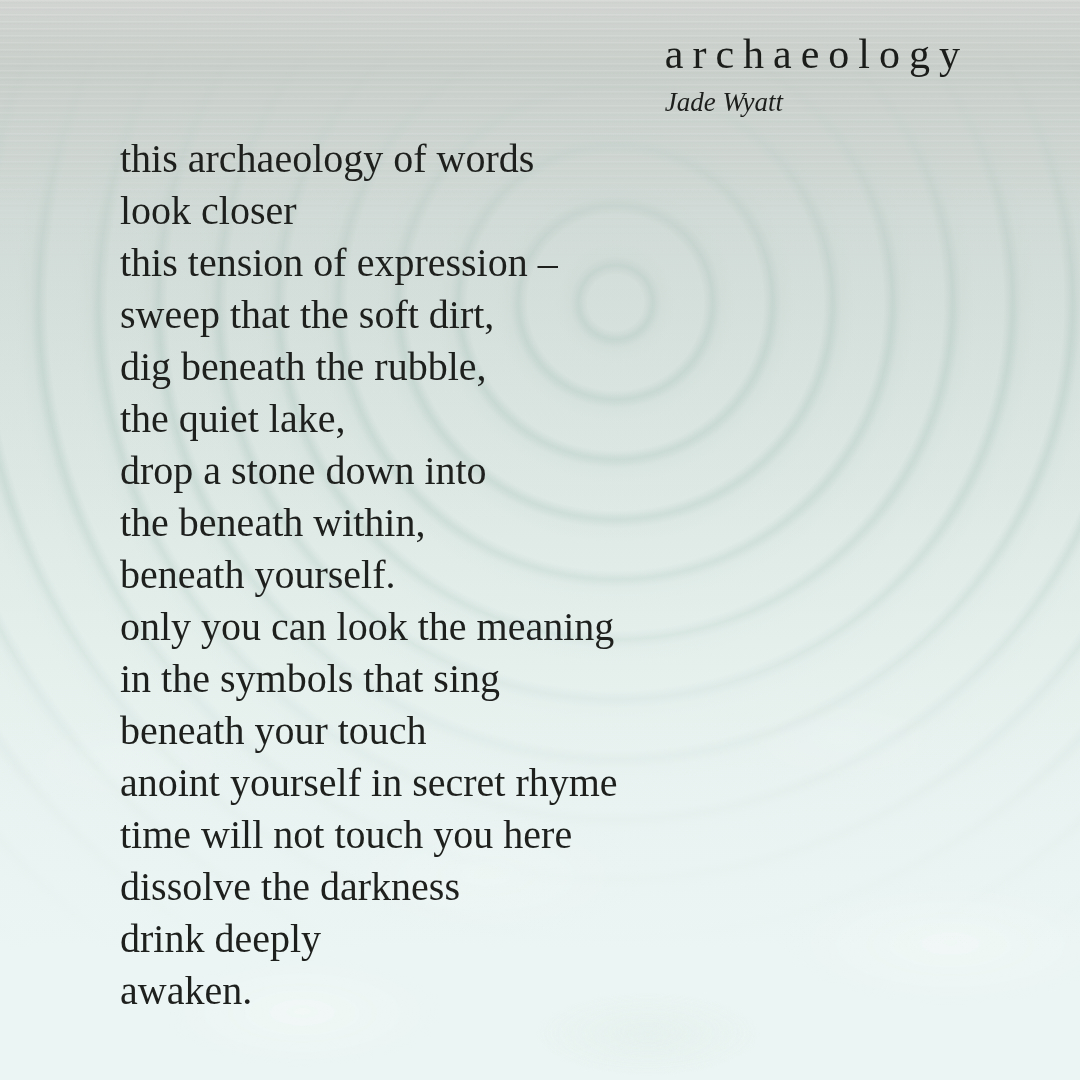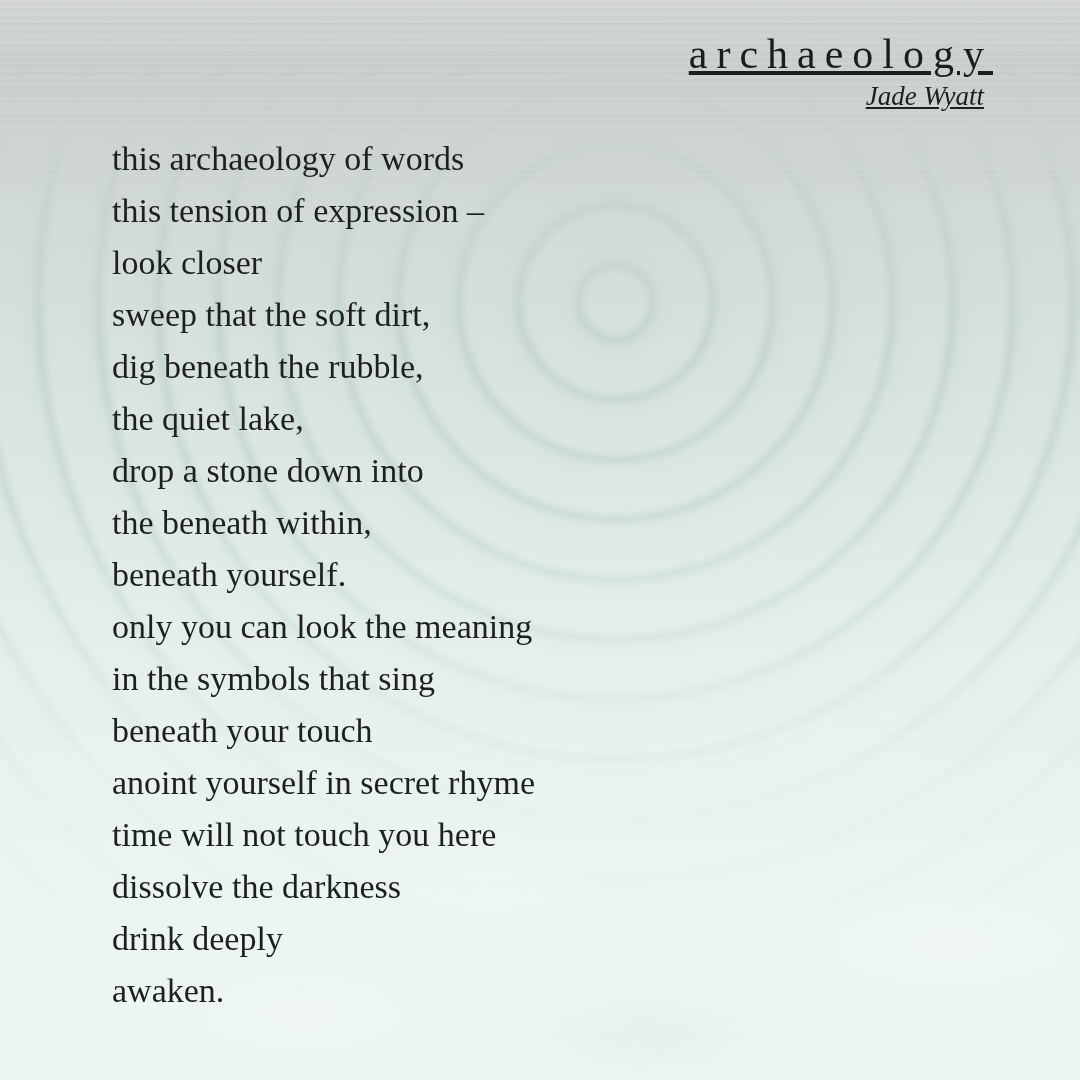--- a/index.html
+++ b/index.html
@@ -74,47 +74,46 @@
       radial-gradient(ellipse 200px 80px at 78% 25%, rgba(255,255,255,0.40), rgba(255,255,255,0) 70%),
       radial-gradient(ellipse 240px 90px at 88% 70%, rgba(255,255,255,0.45), rgba(255,255,255,0) 70%),
       radial-gradient(ellipse 200px 80px at 28% 85%, rgba(255,255,255,0.40), rgba(255,255,255,0) 70%),
       radial-gradient(ellipse 160px 60px at 60% 90%, rgba(223,236,232,0.55), rgba(223,236,232,0) 70%);
     -webkit-mask-image: linear-gradient(0deg, rgba(0,0,0,0.9), transparent);
     mask-image: linear-gradient(0deg, rgba(0,0,0,0.9), transparent);
   }
   .title-block {
     position: absolute;
     top: 30px;
-    right: 96px;
-    text-align: right;
+    right: 120px;
+    text-align: left;
     color: #1d1f1d;
-    text-decoration: underline;
   }
   .title {
     margin: 0;
     font-size: 42px;
     font-weight: 400;
     letter-spacing: 9px;
     margin-right: -9px; 
     line-height: 1.15;
     color: #1b1d1b;
   }
   .author {
-    margin-top: 4px;
+    margin-top: 10px;
     font-style: italic;
     font-size: 27px;
     line-height: 1.1;
     color: #1d1f1d;
   }
   .poem {
     position: absolute;
-    left: 112px;
+    left: 120px;
     top: 133px;
     width: 740px;
-    font-size: 34px;
+    font-size: 40px;
     line-height: 52px;
     color: #1e201e;
   }
   .poem .line {
     white-space: pre;
   }
 </style>
 </head>
 <body>
 
@@ -125,22 +124,22 @@
   <div class="layer streaks"></div>
   <div class="layer lakebed"></div>
 
   <header class="title-block">
     <h1 class="title">archaeology</h1>
     <div class="author">Jade Wyatt</div>
   </header>
 
   <main class="poem">
       <div class="line">this archaeology of words</div>
+      <div class="line">look closer</div>
       <div class="line">this tension of expression –</div>
-      <div class="line">look closer</div>
       <div class="line">sweep that the soft dirt,</div>
       <div class="line">dig beneath the rubble,</div>
       <div class="line">the quiet lake,</div>
       <div class="line">drop a stone down into</div>
       <div class="line">the beneath within,</div>
       <div class="line">beneath yourself.</div>
       <div class="line">only you can look the meaning</div>
       <div class="line">in the symbols that sing</div>
       <div class="line">beneath your touch</div>
       <div class="line">anoint yourself in secret rhyme</div>

